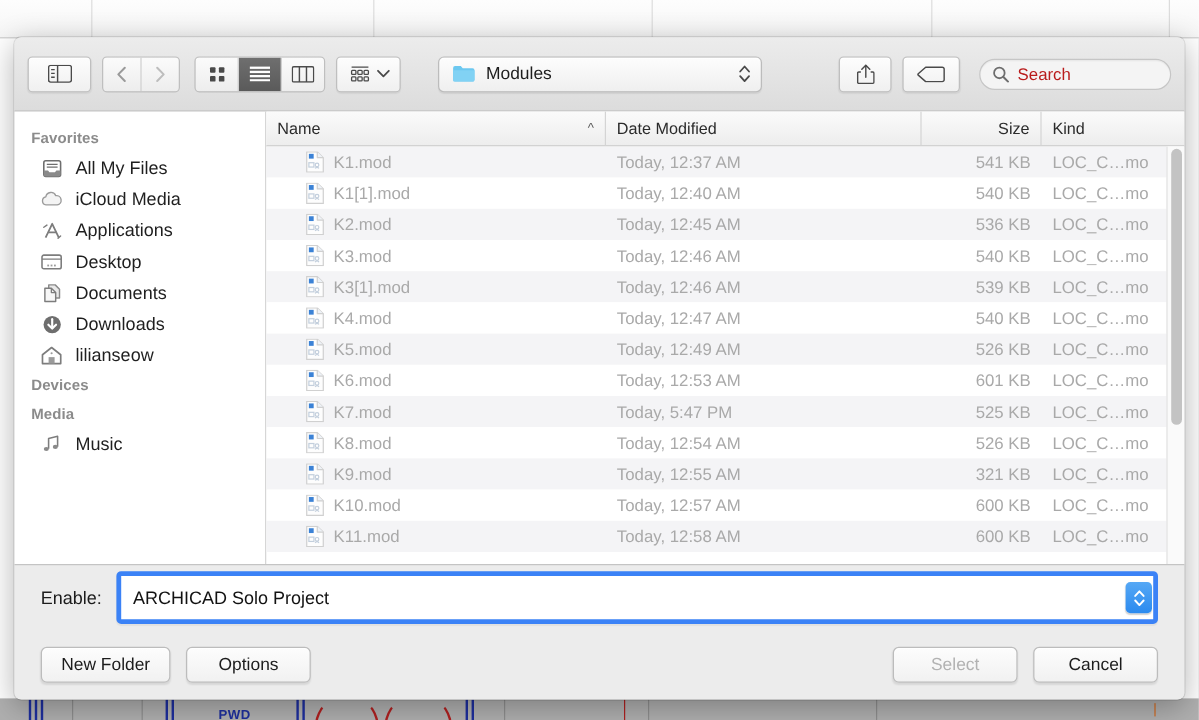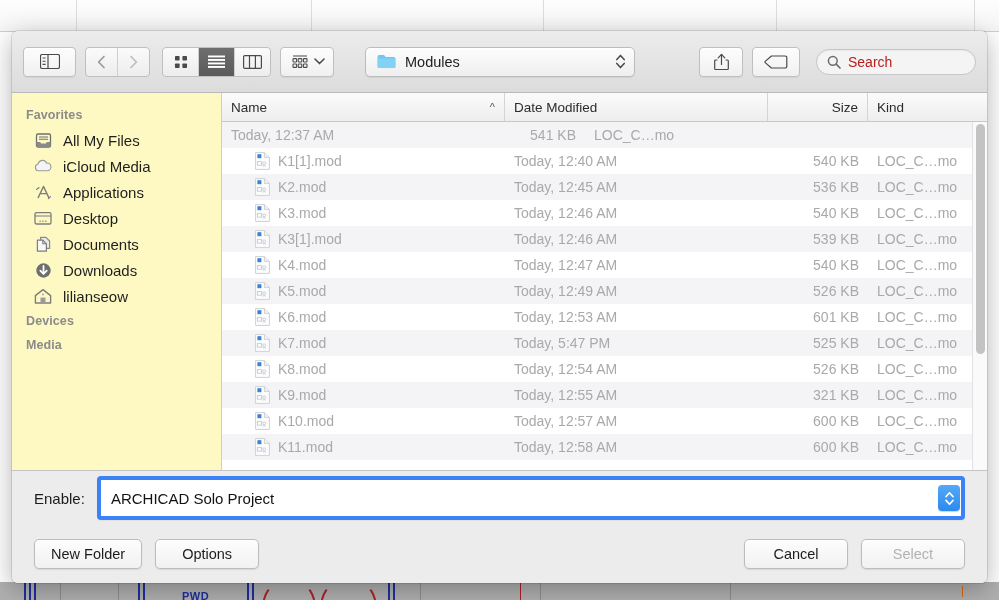--- a/index.html
+++ b/index.html
@@ -200,21 +200,21 @@
     flex: 1;
     display: flex;
     min-height: 0;
     border-bottom: 1px solid #c4c4c4;
     position: relative;
   }
 
   .sidebar {
     width: 210px;
     flex: 0 0 210px;
-    background: #fef9c3;
+    background: #ffffff;
     border-right: 1px solid #cdcdcd;
     overflow: hidden;
     padding-top: 10px;
     box-sizing: border-box;
   }
   .sb-section {
     font-size: 12.5px;
     font-weight: bold;
     color: #8b8b8b;
     padding: 5px 0 5px 14px;
@@ -638,20 +638,30 @@
             <rect x="6.5" y="9.6" width="5" height="5.4" fill="#9b9b9b"></rect>
             <circle cx="9" cy="6.4" r="0.9" fill="#9b9b9b"></circle>
           </svg>
         </span>
         <span class="sb-label">lilianseow</span>
       </div>
 
       <div class="sb-section">Devices</div>
       <div class="sb-section">Media</div>
 
+      <div class="sb-item">
+        <span class="sb-icon">
+          <svg width="16" height="16" viewBox="0 0 16 16">
+            <path d="M5.5 12 V3.4 L13 1.6 V10.2" fill="none" stroke="#7d7d7d" stroke-width="1.3" stroke-linejoin="round"></path>
+            <ellipse cx="3.6" cy="12.2" rx="2.1" ry="1.7" fill="#8a8a8a"></ellipse>
+            <ellipse cx="11.1" cy="10.4" rx="2.1" ry="1.7" fill="#8a8a8a"></ellipse>
+          </svg>
+        </span>
+        <span class="sb-label">Music</span>
+      </div>
     </div>
 
     <div class="filelist">
 
       <div class="col-header">
         <div class="col-h col-name">
           <span>Name</span>
           <span class="sort-caret">^</span>
         </div>
         <div class="col-h col-date">
@@ -660,20 +670,31 @@
         <div class="col-h col-size">
           <span>Size</span>
         </div>
         <div class="col-h col-kind">
           <span>Kind</span>
         </div>
       </div>
 
       <div class="rows" id="rows-container">
           <div class="frow odd">
+            <div class="cell cell-name">
+              <span class="file-icon"><svg width="15" height="18" viewBox="0 0 15 18">
+                  <path d="M0.6 0.6 H9.4 L14.4 5.4 V17.4 H0.6 Z" fill="#fdfdfd" stroke="#d0d0d0" stroke-width="1"></path>
+                  <path d="M9.4 0.6 V5.4 H14.4" fill="#eef2f7" stroke="#d0d0d0" stroke-width="1" stroke-linejoin="round"></path>
+                  <rect x="2.4" y="2.2" width="4" height="4" fill="#3b82d6"></rect>
+                  <rect x="2.4" y="9.6" width="4.2" height="3.6" fill="none" stroke="#c3cfdd" stroke-width="1"></rect>
+                  <circle cx="9.2" cy="11.4" r="1.5" fill="none" stroke="#c3cfdd" stroke-width="1"></circle>
+                  <path d="M7.6 14.4 Q9.2 12.4 10.8 14.4" fill="none" stroke="#c3cfdd" stroke-width="1"></path>
+                </svg></span>
+              <span>K1.mod</span>
+            </div>
             <div class="cell cell-date">Today, 12:37 AM</div>
             <div class="cell cell-size">541 KB</div>
             <div class="cell cell-kind">LOC_C…mo</div>
           </div>
           <div class="frow even">
             <div class="cell cell-name">
               <span class="file-icon"><svg width="15" height="18" viewBox="0 0 15 18">
                   <path d="M0.6 0.6 H9.4 L14.4 5.4 V17.4 H0.6 Z" fill="#fdfdfd" stroke="#d0d0d0" stroke-width="1"></path>
                   <path d="M9.4 0.6 V5.4 H14.4" fill="#eef2f7" stroke="#d0d0d0" stroke-width="1" stroke-linejoin="round"></path>
                   <rect x="2.4" y="2.2" width="4" height="4" fill="#3b82d6"></rect>
@@ -881,16 +902,16 @@
           <polyline points="2,10.4 5.5,14.2 9,10.4" fill="none" stroke="#ffffff" stroke-width="1.6" stroke-linecap="round" stroke-linejoin="round"></polyline>
         </svg>
       </span>
     </div>
   </div>
 
   <div class="button-row">
     <div class="btn">New Folder</div>
     <div class="btn">Options</div>
     <div class="btn-spacer"></div>
+    <div class="btn btn-select disabled">Select</div>
     <div class="btn btn-cancel">Cancel</div>
-    <div class="btn btn-select disabled">Select</div>
   </div>
 </div>
 
 </body></html>

